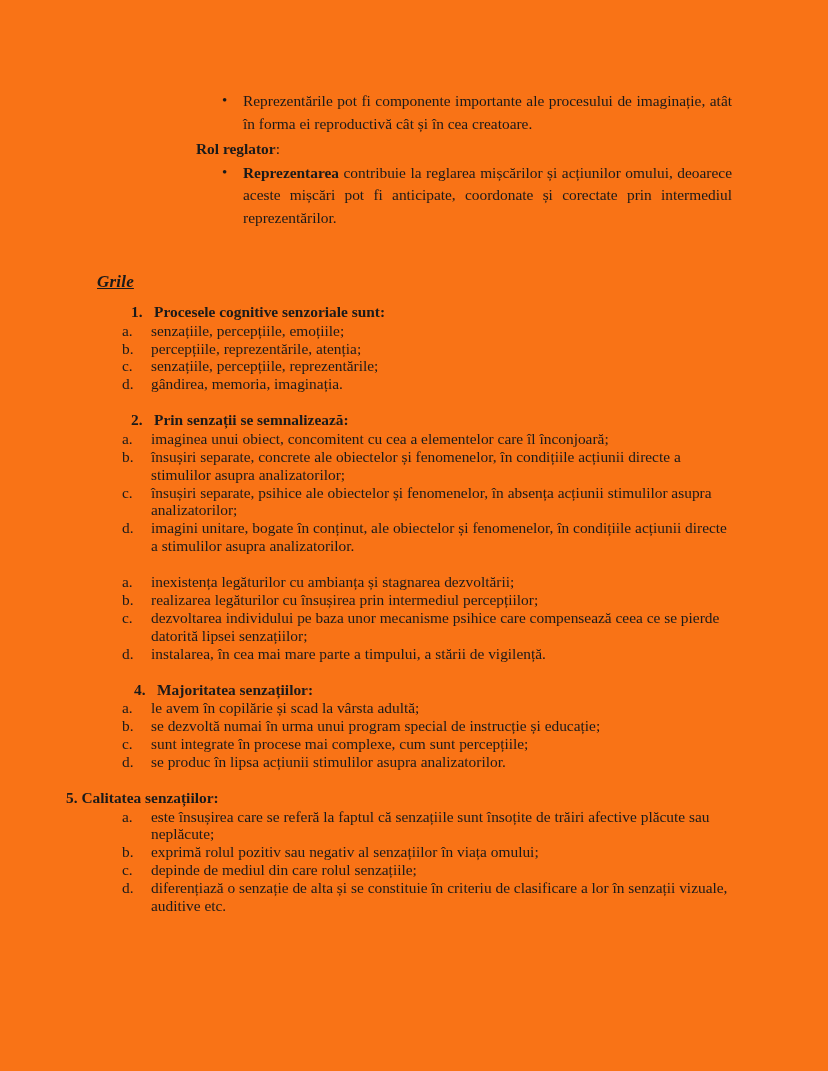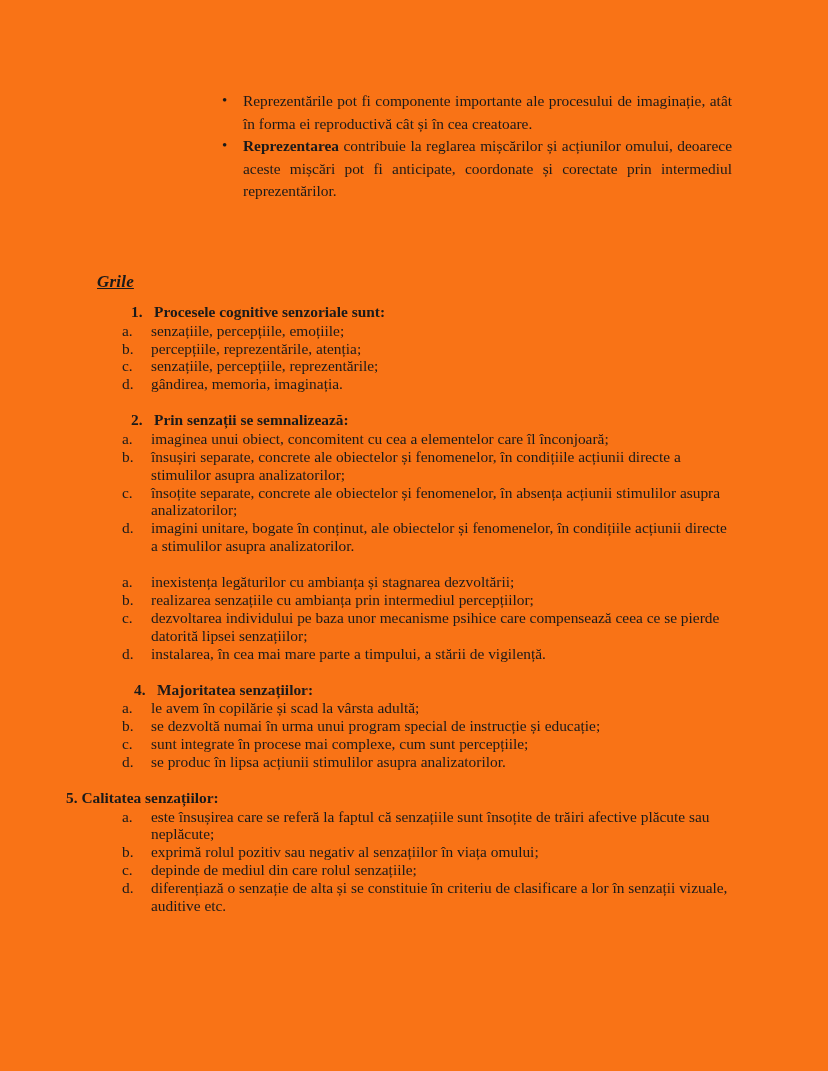--- a/index.html
+++ b/index.html
@@ -122,20 +122,21 @@
 </head>
 <body>
 
 <div class="page">
 
   <div class="intro">
     <ul class="bullet-list">
       <li class="bullet-item">Reprezentările pot fi componente importante ale procesului de imaginație, atât în forma ei reproductivă cât și în cea creatoare.</li>
     </ul>
 
+    <div class="rol-reglator"><span>Rol reglator</span><span class="plain">:</span></div>
 
     <ul class="bullet-list">
       <li class="bullet-item"><span class="b">Reprezentarea</span><span> contribuie la reglarea mișcărilor și acțiunilor omului, deoarece aceste mișcări pot fi anticipate, coordonate și corectate prin intermediul reprezentărilor.</span></li>
     </ul>
   </div>
 
   <div class="grile-heading">Grile</div>
 
   <div class="questions" id="questions-root">
       <div class="question-block q-indent-a">
@@ -165,37 +166,37 @@
           <li class="option">
             <span class="option-letter">a.</span>
             <span class="option-text">imaginea unui obiect, concomitent cu cea a elementelor care îl înconjoară;</span>
           </li>
           <li class="option">
             <span class="option-letter">b.</span>
             <span class="option-text">însușiri separate, concrete ale obiectelor și fenomenelor, în condițiile acțiunii directe a stimulilor asupra analizatorilor;</span>
           </li>
           <li class="option">
             <span class="option-letter">c.</span>
-            <span class="option-text">însoțite separate, concrete ale obiectelor și fenomenelor, în absența acțiunii stimulilor asupra analizatorilor;</span>
+            <span class="option-text">însușiri separate, psihice ale obiectelor și fenomenelor, în absența acțiunii stimulilor asupra analizatorilor;</span>
           </li>
           <li class="option">
             <span class="option-letter">d.</span>
             <span class="option-text">imagini unitare, bogate în conținut,  ale obiectelor și fenomenelor, în condițiile acțiunii directe a stimulilor asupra analizatorilor.</span>
           </li>
         </ul>
       </div>
       <div class="question-block q-indent-b">
         <ul class="options">
           <li class="option">
             <span class="option-letter">a.</span>
             <span class="option-text">inexistența legăturilor cu ambianța și stagnarea dezvoltării;</span>
           </li>
           <li class="option">
             <span class="option-letter">b.</span>
-            <span class="option-text">realizarea senzațiile cu ambianța prin intermediul percepțiilor;</span>
+            <span class="option-text">realizarea legăturilor cu însușirea prin intermediul percepțiilor;</span>
           </li>
           <li class="option">
             <span class="option-letter">c.</span>
             <span class="option-text">dezvoltarea individului pe baza unor mecanisme psihice care compensează ceea ce se pierde datorită lipsei senzațiilor;</span>
           </li>
           <li class="option">
             <span class="option-letter">d.</span>
             <span class="option-text">instalarea, în cea mai mare parte a timpului, a stării de vigilență.</span>
           </li>
         </ul>

